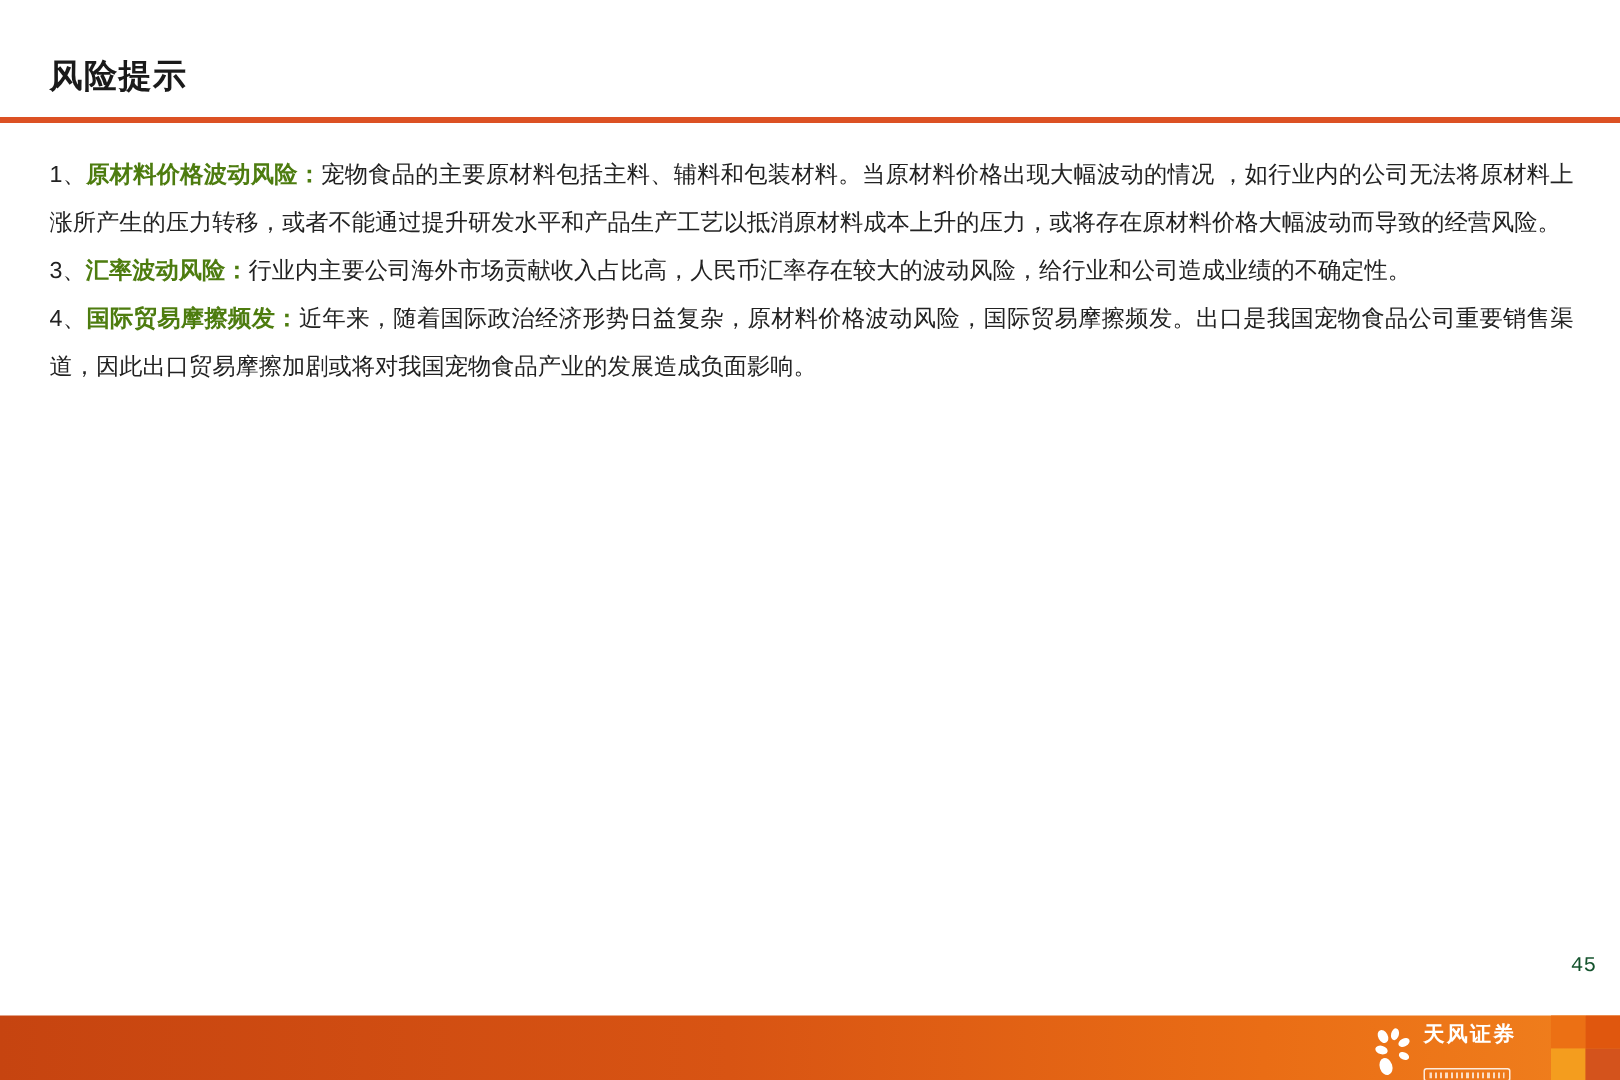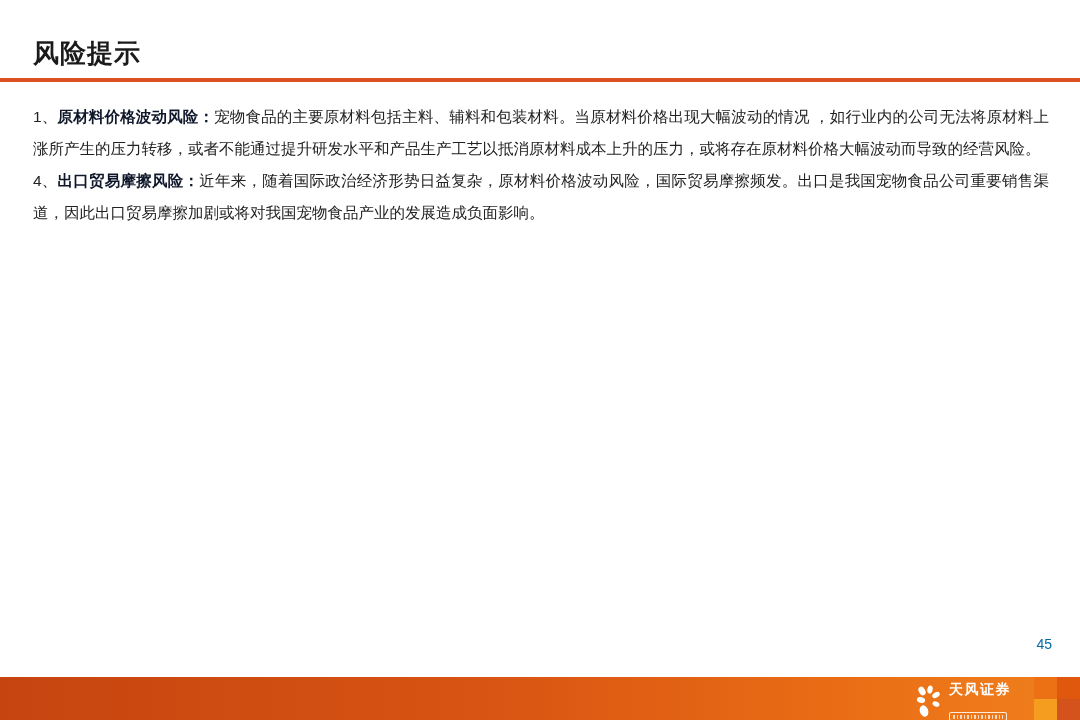--- a/index.html
+++ b/index.html
@@ -9,21 +9,21 @@
     background: #ffffff;
     position: relative;
     overflow: hidden;
   }
   .slide { position: absolute; inset: 0; background: #ffffff; }
 
   .title {
     position: absolute;
     left: 33px;
     top: 36px;
-    font-size: 26px;
+    font-size: 22px;
     font-weight: bold;
     color: #1a1a1a;
     letter-spacing: 1px;
   }
   .divider {
     position: absolute;
     left: 0;
     top: 78px;
     width: 1080px;
     height: 4px;
@@ -34,28 +34,29 @@
     position: absolute;
     left: 33px;
     top: 101px;
     width: 1016px;
     font-size: 15.5px;
     line-height: 32px;
     color: #222222;
     text-align: justify;
   }
   .content p { margin: 0; }
-  .content .lead { font-weight: bold; color: #0f172a; }
+  .content .lead { font-weight: bold; color: #4d7c0f; }
 
   .page-number {
     position: absolute;
-    right: 28px;
+    right: 16px;
     top: 636px;
     font-size: 14px;
-    color: #0369a1;
+    color: #14532d;
+    font-family: Liberation Mono, monospace;
   }
 
   .footer-bar {
     position: absolute;
     left: 0;
     bottom: 0;
     width: 1080px;
     height: 43px;
     background: linear-gradient(90deg, #c64410 0%, #d85413 45%, #ea6d15 78%, #f0801d 100%);
   }
@@ -107,21 +108,22 @@
 </head>
 <body>
 
 <div class="slide">
 
   <div class="title">风险提示</div>
   <div class="divider"></div>
 
   <div class="content">
     <p><span>1、</span><span class="lead">原材料价格波动风险：</span><span>宠物食品的主要原材料包括主料、辅料和包装材料。当原材料价格出现大幅波动的情况 ，如行业内的公司无法将原材料上涨所产生的压力转移，或者不能通过提升研发水平和产品生产工艺以抵消原材料成本上升的压力，或将存在原材料价格大幅波动而导致的经营风险。</span></p>
-    <p><span>4、</span><span class="lead">出口贸易摩擦风险：</span><span>近年来，随着国际政治经济形势日益复杂，原材料价格波动风险，国际贸易摩擦频发。出口是我国宠物食品公司重要销售渠道，因此出口贸易摩擦加剧或将对我国宠物食品产业的发展造成负面影响。</span></p>
+    <p><span>3、</span><span class="lead">汇率波动风险：</span><span>行业内主要公司海外市场贡献收入占比高，人民币汇率存在较大的波动风险，给行业和公司造成业绩的不确定性。</span></p>
+    <p><span>4、</span><span class="lead">国际贸易摩擦频发：</span><span>近年来，随着国际政治经济形势日益复杂，原材料价格波动风险，国际贸易摩擦频发。出口是我国宠物食品公司重要销售渠道，因此出口贸易摩擦加剧或将对我国宠物食品产业的发展造成负面影响。</span></p>
   </div>
 
   <div class="page-number">45</div>
 
   <div class="footer-bar">
     <div class="brand">
       <svg class="flower-icon" viewBox="0 0 30 33" xmlns="http://www.w3.org/2000/svg">
         <g fill="#ffffff">
           <ellipse cx="10" cy="6" rx="3.2" ry="4.6" transform="rotate(-28 10 6)"></ellipse>
           <ellipse cx="18" cy="4.5" rx="2.6" ry="4.0" transform="rotate(14 18 4.5)"></ellipse>

